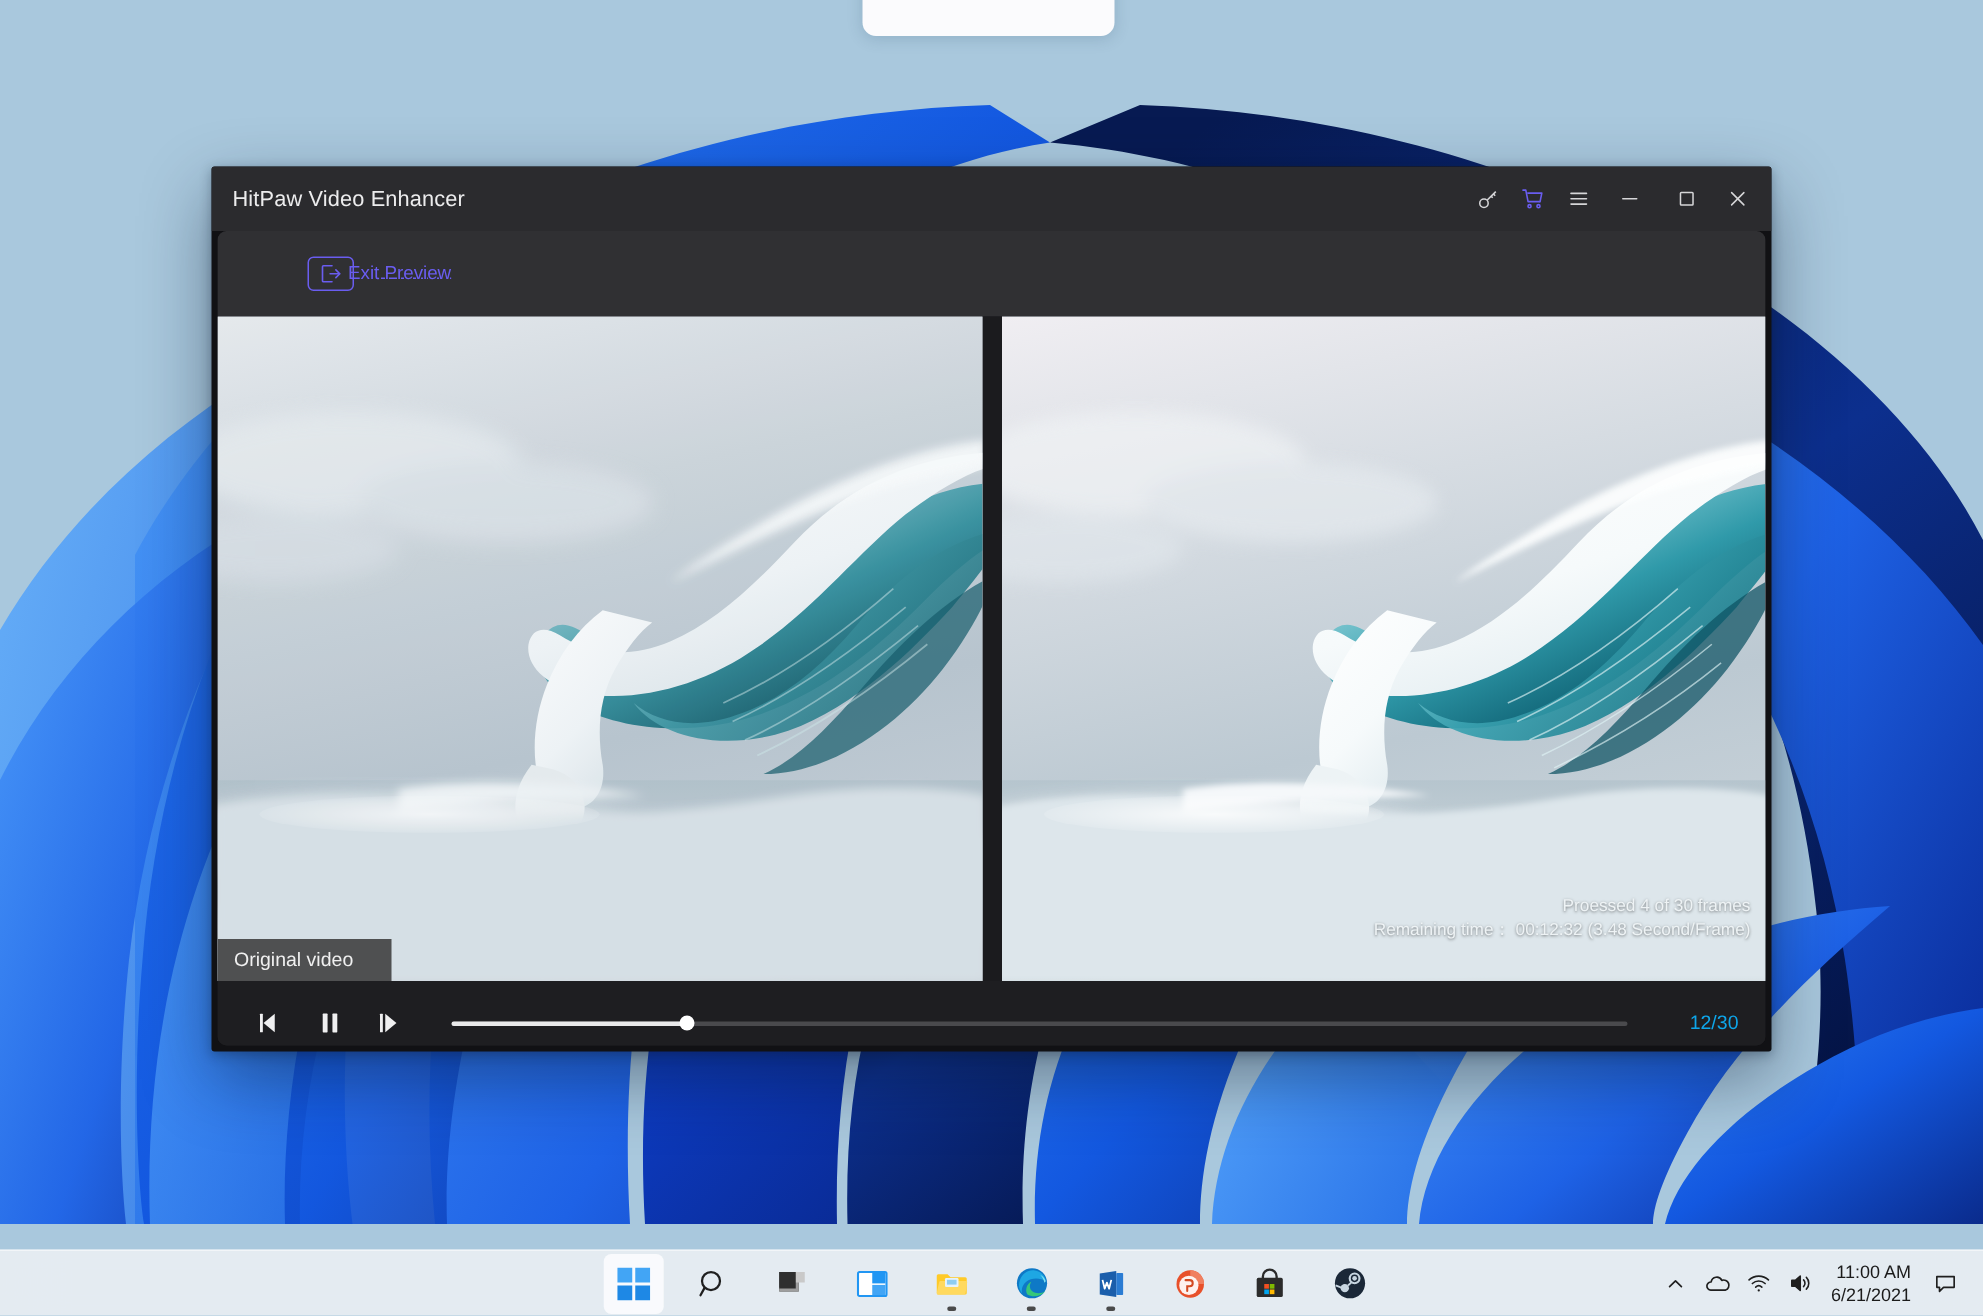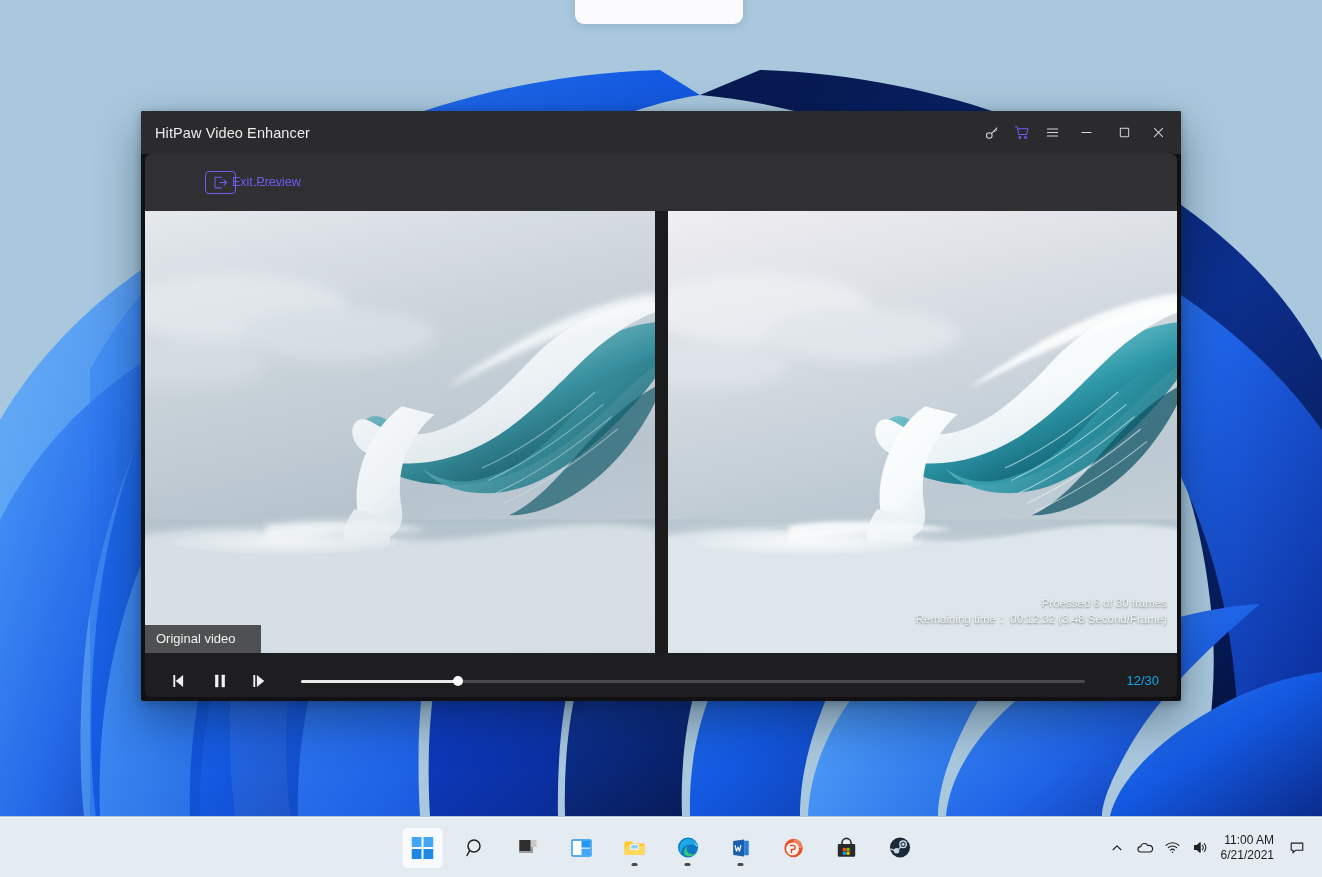--- a/index.html
+++ b/index.html
@@ -162,21 +162,21 @@
     transform:translateX(-5px);
   }
   .frame-count {
     color:#0ea5e9; font-size:13px; white-space:nowrap;
     min-width:46px; text-align:right;
   }
 
   
   #taskbar {
     position:absolute; left:0; bottom:0;
-    width:1322px; height:60px;
+    width:1322px; height:44px;
     background:#f3f4f6cc;
     backdrop-filter:blur(20px);
     border-top:1px solid rgba(255,255,255,.5);
     display:flex; align-items:center;
   }
   .tb-center {
     position:absolute; left:50%; transform:translateX(-50%);
     display:flex; align-items:center; gap:13px;
     height:61px;
   }
@@ -560,21 +560,21 @@
             </g>
             <g filter="url(#blurR)">
               <path d="M0 318 C60 306 120 310 180 318 C240 326 300 322 360 312
                        C420 302 470 304 500 310 L500 430 L0 430 Z" fill="#dde6eb"></path>
               <path d="M120 306 C170 298 230 302 280 310 C200 312 160 316 120 320 Z" fill="#f5f8fa"></path>
             </g>
             <ellipse cx="140" cy="322" rx="110" ry="12" fill="url(#mistR)" opacity="0.85"></ellipse>
           </svg>
 
           <div class="stat-block">
-            <div>Proessed 6 of 30 frames</div>
+            <div>Proessed 4 of 30 frames</div>
             <div>Remaining time： 00:12:32 (3.48 Second/Frame)</div>
           </div>
         </div>
       </div>
 
       <div class="controls">
         <div class="ctrl-btn">
           <svg width="18" height="18" viewBox="0 0 20 20" fill="#f0f0f1">
             <path d="M13.5 3.2 L13.5 16.8 L5.2 10 Z"></path>
             <rect x="2.6" y="3.2" width="2.1" height="13.6" rx="0.4"></rect>

